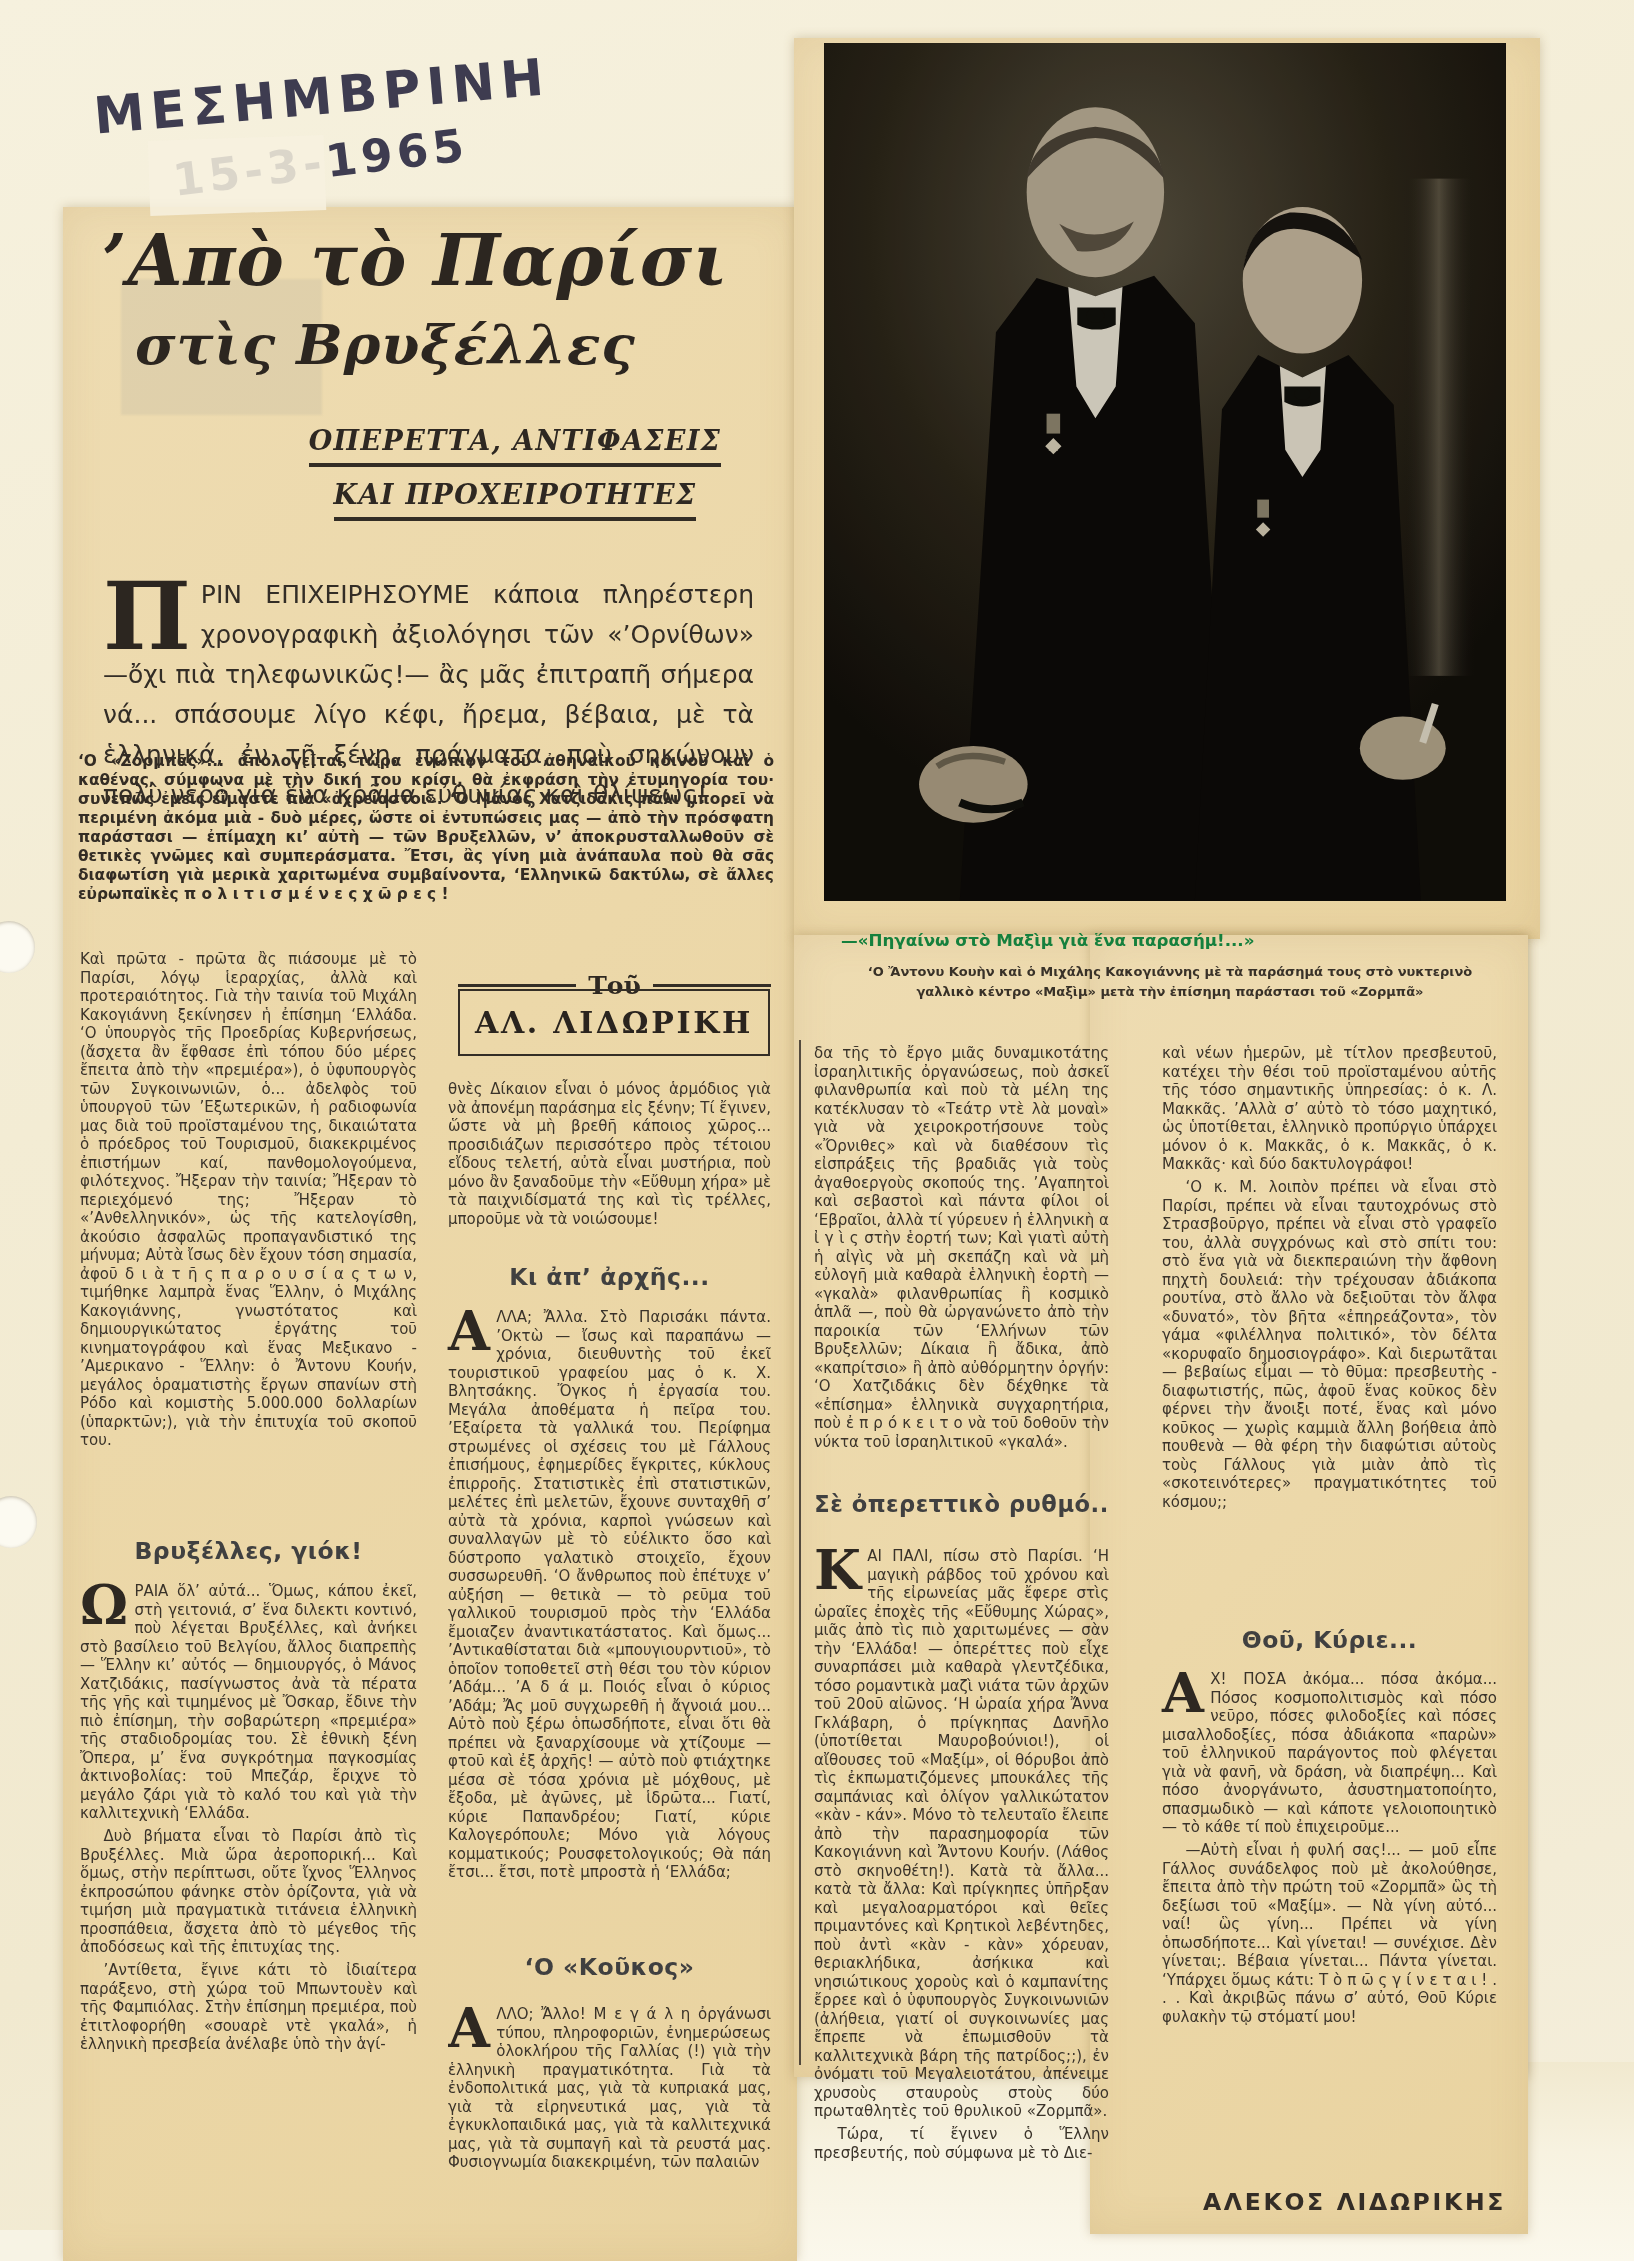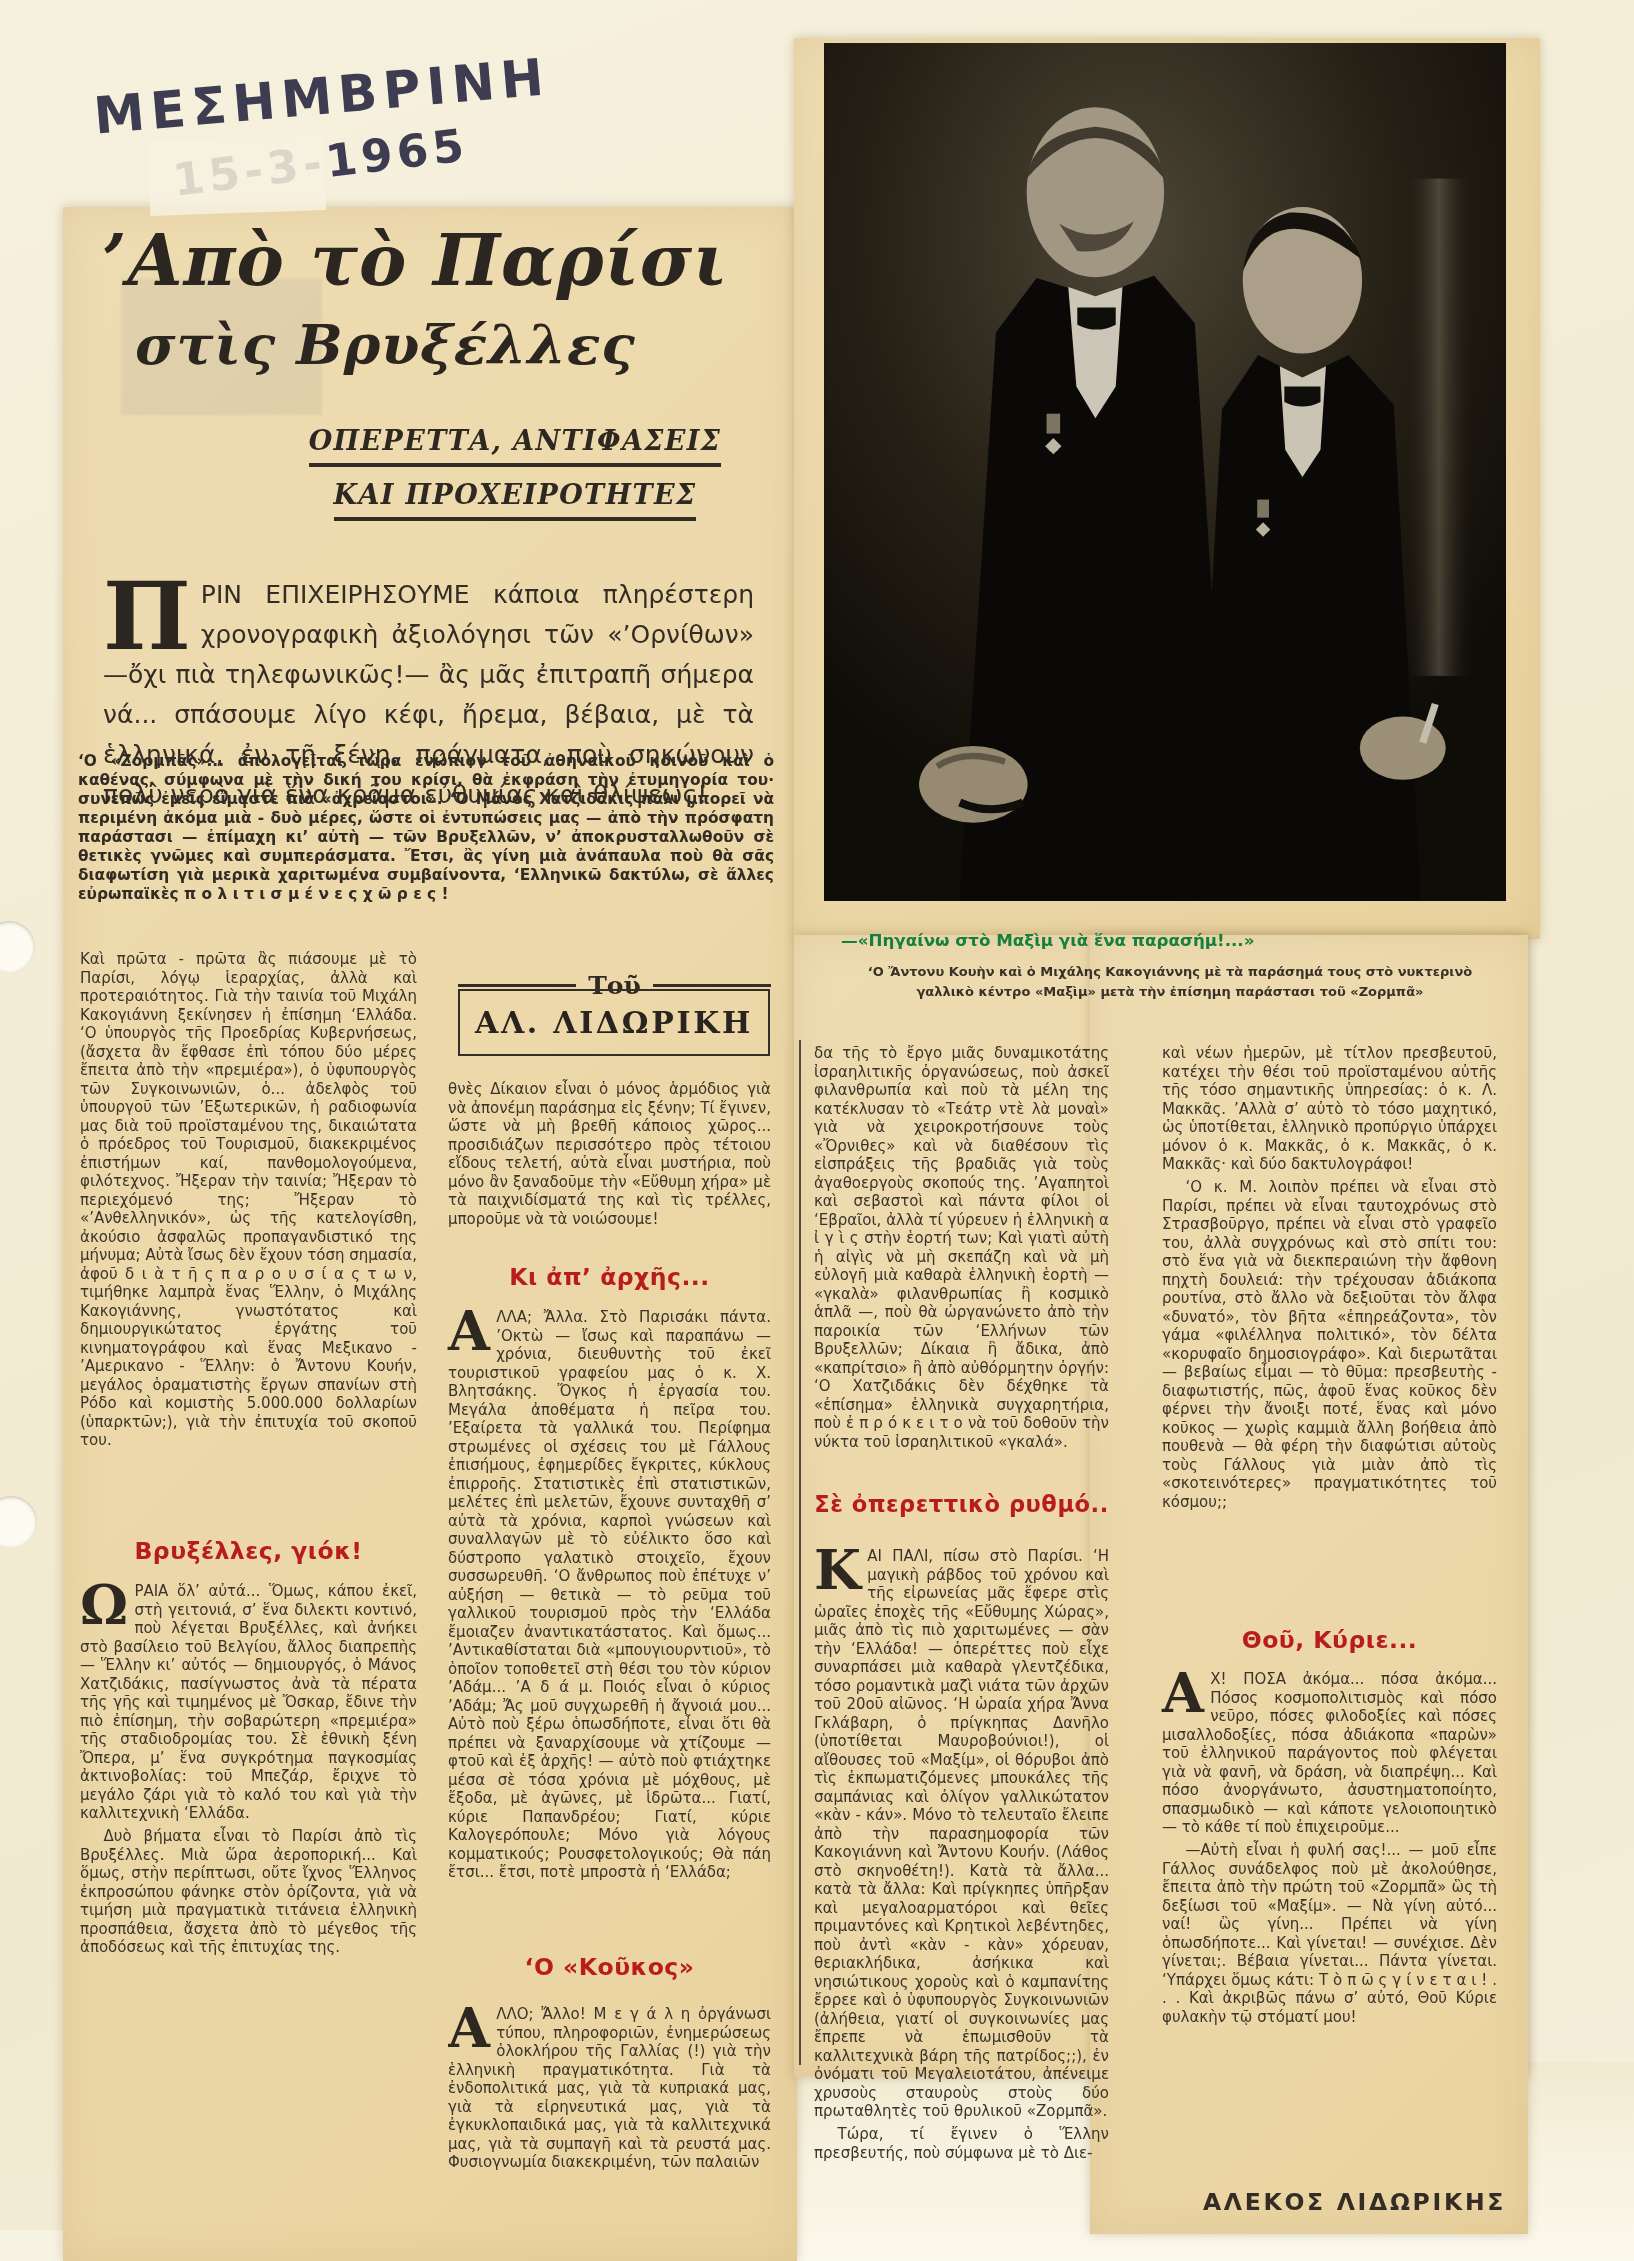--- a/index.html
+++ b/index.html
@@ -52,21 +52,21 @@
   .col1{left:80px;top:950px;width:337px;}
   .col2frag{left:448px;top:1080px;width:323px;}
   .col2a{left:448px;top:1308px;width:323px;}
   .col2b{left:448px;top:2005px;width:323px;height:247px;overflow:hidden;}
   .col3a{left:814px;top:1044px;width:295px;}
   .col3b{left:814px;top:1547px;width:295px;}
   .col4a{left:1162px;top:1044px;width:335px;}
   .col4b{left:1162px;top:1670px;width:335px;}
   .dcap{float:left;font-family:"DejaVu Serif",serif;font-weight:bold;font-size:54px;
       line-height:42px;padding:1.8px 6.3px 0 0;color:#2e2821;}
-  .sect{font-weight:bold;font-size:23.5px;color:#b91c1c;letter-spacing:0.5px;
+  .sect{font-weight:bold;font-size:23.5px;color:#404040;letter-spacing:0.5px;
       text-align:center;font-family:"DejaVu Sans",sans-serif;}
   .sect1{left:80px;top:1537px;width:337px;}
   .sect2{left:448px;top:1263px;width:323px;}
   .sect3{left:448px;top:1953px;width:323px;}
   .sect4{left:814px;top:1491px;width:295px;font-size:22.6px;}
   .sect5{left:1162px;top:1626px;width:335px;}
   
   .byline-rule{left:458px;top:971px;width:313px;display:flex;align-items:center;}
   .byline-rule .rline{flex:1;height:2.7px;background:#342e26;}
   .byline-prefix{font-family:"DejaVu Serif",serif;font-weight:bold;font-size:25px;
@@ -183,20 +183,21 @@
 
 <div class="abs colrule"></div>
 
 <div class="abs bodycol col1">
   <p class="noindent">Καὶ πρῶτα - πρῶτα ἂς πιάσουμε μὲ τὸ Παρίσι, λόγῳ ἱεραρχίας, ἀλλὰ καὶ προτεραιότητος. Γιὰ τὴν ταινία τοῦ Μιχάλη Κακογιάννη ξεκίνησεν ἡ ἐπίσημη ‘Ελλάδα. ‘Ο ὑπουργὸς τῆς Προεδρίας Κυβερνήσεως, (ἄσχετα ἂν ἔφθασε ἐπὶ τόπου δύο μέρες ἔπειτα ἀπὸ τὴν «πρεμιέρα»), ὁ ὑφυπουργὸς τῶν Συγκοινωνιῶν, ὁ... ἀδελφὸς τοῦ ὑπουργοῦ τῶν ’Εξωτερικῶν, ἡ ραδιοφωνία μας διὰ τοῦ προϊσταμένου της, δικαιώτατα ὁ πρόεδρος τοῦ Τουρισμοῦ, διακεκριμένος ἐπιστήμων καί, πανθομολογούμενα, φιλότεχνος. Ἤξεραν τὴν ταινία; Ἤξεραν τὸ περιεχόμενό της; Ἤξεραν τὸ «’Ανθελληνικόν», ὡς τῆς κατελογίσθη, ἀκούσιο ἀσφαλῶς προπαγανδιστικό της μήνυμα; Αὐτὰ ἴσως δὲν ἔχουν τόση σημασία, ἀφοῦ δ ι ὰ  τ ῆ ς  π α ρ ο υ σ ί α ς  τ ω ν, τιμήθηκε λαμπρὰ ἕνας Ἕλλην, ὁ Μιχάλης Κακογιάννης, γνωστότατος καὶ δημιουργικώτατος ἐργάτης τοῦ κινηματογράφου καὶ ἕνας Μεξικανο - ’Αμερικανο - Ἕλλην: ὁ Ἄντονυ Κουήν, μεγάλος ὁραματιστὴς ἔργων σπανίων στὴ Ρόδο καὶ κομιστὴς 5.000.000 δολλαρίων (ὑπαρκτῶν;), γιὰ τὴν ἐπιτυχία τοῦ σκοποῦ του.</p>
 </div>
 <div class="abs sect sect1">Βρυξέλλες, γιόκ!</div>
 <div class="abs bodycol" style="left:80px;top:1582px;width:337px;">
   <p class="noindent"><span class="dcap">Ω</span><span>ΡΑΙΑ ὅλ’ αὐτά... Ὅμως, κάπου ἐκεῖ, στὴ γειτονιά, σ’ ἕνα διλεκτι κοντινό, ποὺ λέγεται Βρυξέλλες, καὶ ἀνήκει στὸ βασίλειο τοῦ Βελγίου, ἄλλος διαπρεπὴς — Ἕλλην κι’ αὐτός — δημιουργός, ὁ Μάνος Χατζιδάκις, πασίγνωστος ἀνὰ τὰ πέρατα τῆς γῆς καὶ τιμημένος μὲ Ὄσκαρ, ἔδινε τὴν πιὸ ἐπίσημη, τὴν σοβαρώτερη «πρεμιέρα» τῆς σταδιοδρομίας του. Σὲ ἐθνικὴ ξένη Ὄπερα, μ’ ἕνα συγκρότημα παγκοσμίας ἀκτινοβολίας: τοῦ Μπεζάρ, ἔριχνε τὸ μεγάλο ζάρι γιὰ τὸ καλό του καὶ γιὰ τὴν καλλιτεχνικὴ ‘Ελλάδα.</span></p>
   <p>Δυὸ βήματα εἶναι τὸ Παρίσι ἀπὸ τὶς Βρυξέλλες. Μιὰ ὥρα ἀεροπορική... Καὶ ὅμως, στὴν περίπτωσι, οὔτε ἴχνος Ἕλληνος ἐκπροσώπου φάνηκε στὸν ὁρίζοντα, γιὰ νὰ τιμήση μιὰ πραγματικὰ τιτάνεια ἑλληνικὴ προσπάθεια, ἄσχετα ἀπὸ τὸ μέγεθος τῆς ἀποδόσεως καὶ τῆς ἐπιτυχίας της.</p>
+  <p>’Αντίθετα, ἔγινε κάτι τὸ ἰδιαίτερα παράξενο, στὴ χώρα τοῦ Μπωντουὲν καὶ τῆς Φαμπιόλας. Στὴν ἐπίσημη πρεμιέρα, ποὺ ἐτιτλοφορήθη «σουαρὲ ντὲ γκαλά», ἡ ἑλληνικὴ πρεσβεία ἀνέλαβε ὑπὸ τὴν ἁγί-</p>
 </div>
 
 <div class="abs bodycol col2frag">
   <p class="noindent">θνὲς Δίκαιον εἶναι ὁ μόνος ἁρμόδιος γιὰ νὰ ἀπονέμη παράσημα εἰς ξένην; Τί ἔγινεν, ὥστε νὰ μὴ βρεθῆ κάποιος χῶρος... προσιδιάζων περισσότερο πρὸς τέτοιου εἴδους τελετή, αὐτὰ εἶναι μυστήρια, ποὺ μόνο ἂν ξαναδοῦμε τὴν «Εὔθυμη χήρα» μὲ τὰ παιχνιδίσματά της καὶ τὶς τρέλλες, μποροῦμε νὰ τὰ νοιώσουμε!</p>
 </div>
 <div class="abs sect sect2">Κι ἀπ’ ἀρχῆς...</div>
 <div class="abs bodycol col2a">
   <p class="noindent"><span class="dcap">Α</span><span>ΛΛΑ; Ἄλλα. Στὸ Παρισάκι πάντα. ’Οκτὼ — ἴσως καὶ παραπάνω — χρόνια, διευθυντὴς τοῦ ἐκεῖ τουριστικοῦ γραφείου μας ὁ κ. Χ. Βλητσάκης. Ὄγκος ἡ ἐργασία του. Μεγάλα ἀποθέματα ἡ πεῖρα του. ’Εξαίρετα τὰ γαλλικά του. Περίφημα στρωμένες οἱ σχέσεις του μὲ Γάλλους ἐπισήμους, ἐφημερίδες ἔγκριτες, κύκλους ἐπιρροῆς. Στατιστικὲς ἐπὶ στατιστικῶν, μελέτες ἐπὶ μελετῶν, ἔχουνε συνταχθῆ σ’ αὐτὰ τὰ χρόνια, καρποὶ γνώσεων καὶ συναλλαγῶν μὲ τὸ εὐέλικτο ὅσο καὶ δύστροπο γαλατικὸ στοιχεῖο, ἔχουν συσσωρευθῆ. ‘Ο ἄνθρωπος ποὺ ἐπέτυχε ν’ αὐξήση — θετικὰ — τὸ ρεῦμα τοῦ γαλλικοῦ τουρισμοῦ πρὸς τὴν ‘Ελλάδα ἔμοιαζεν ἀναντικατάστατος. Καὶ ὅμως... ’Αντικαθίσταται διὰ «μπουγιουρντιοῦ», τὸ ὁποῖον τοποθετεῖ στὴ θέσι του τὸν κύριον ’Αδάμ... ’Α δ ά μ. Ποιός εἶναι ὁ κύριος ’Αδάμ; Ἄς μοῦ συγχωρεθῆ ἡ ἄγνοιά μου... Αὐτὸ ποὺ ξέρω ὁπωσδήποτε, εἶναι ὅτι θὰ πρέπει νὰ ξαναρχίσουμε νὰ χτίζουμε — φτοῦ καὶ ἐξ ἀρχῆς! — αὐτὸ ποὺ φτιάχτηκε μέσα σὲ τόσα χρόνια μὲ μόχθους, μὲ ἔξοδα, μὲ ἀγῶνες, μὲ ἱδρῶτα... Γιατί, κύριε Παπανδρέου; Γιατί, κύριε Καλογερόπουλε; Μόνο γιὰ λόγους κομματικούς; Ρουσφετολογικούς; Θὰ πάη ἔτσι... ἔτσι, ποτὲ μπροστὰ ἡ ‘Ελλάδα;</span></p>
 </div>
 <div class="abs sect sect3">‘Ο «Κοῦκος»</div>

